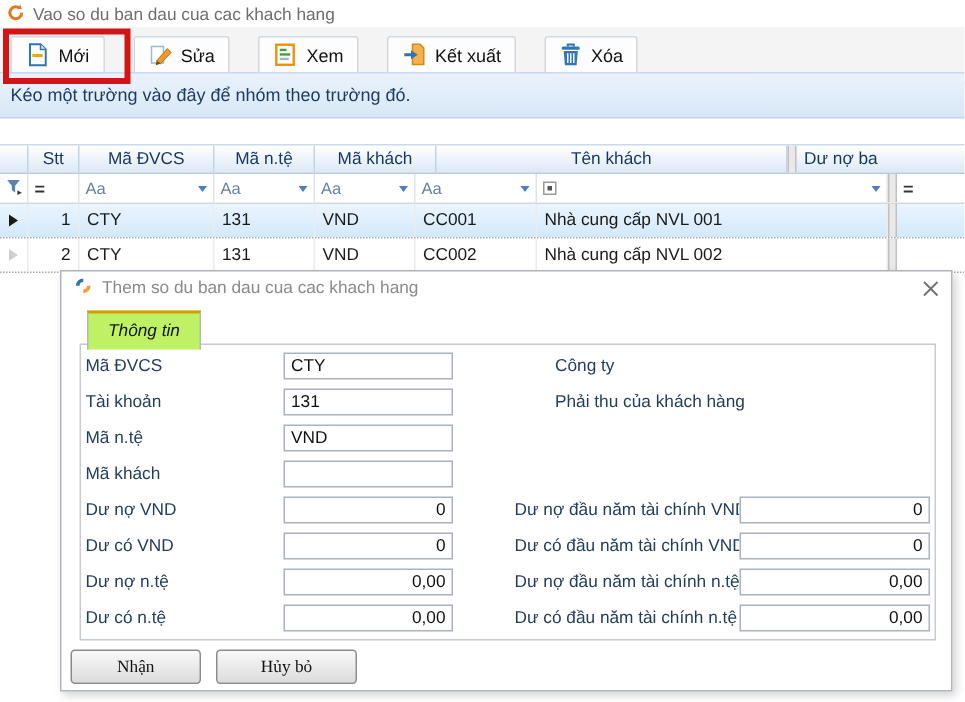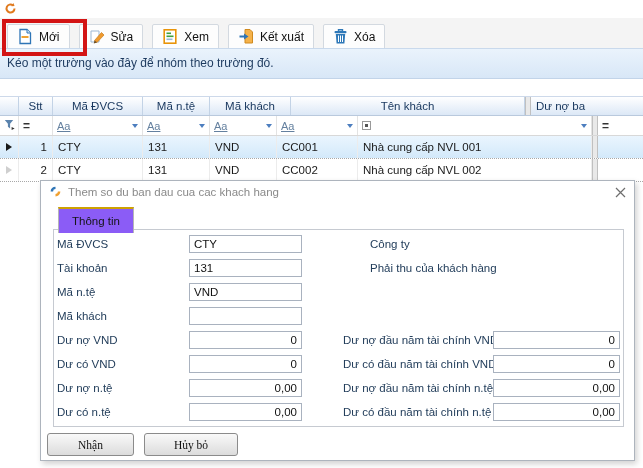--- a/index.html
+++ b/index.html
@@ -5,21 +5,21 @@
   * { margin:0; padding:0; box-sizing:border-box; }
   html,body { width:643px; height:468px; }
   body {
     position:relative; background:#fff; overflow:hidden;
     font-family:"Liberation Sans","DejaVu Sans",sans-serif;
     font-size:11.5px; color:#1a1a1a;
   }
   
   .app-title { position:absolute; top:1px; left:4px; height:17px; display:flex; align-items:center; gap:5px; color:#6e6e6e; font-size:11.5px; }
   
-  .toolbar { position:absolute; top:18px; left:0; width:643px; height:38px; background:#f4f4f4; border-bottom:1px solid #d6d6d6; display:flex; align-items:center; padding-left:7px; gap:9px; }
+  .toolbar { position:absolute; top:18px; left:0; width:643px; height:38px; background:#f4f4f4; border-bottom:1px solid #d6d6d6; display:flex; align-items:center; padding-left:7px; gap:19px; }
   .tbtn { display:flex; align-items:center; gap:6px; height:26px; padding:0 9px; background:#fdfdfd; border:1px solid #d3d9e0; border-radius:2px; font-size:12px; color:#111; }
   .tbtn svg { display:block; }
   .highlight-box { position:absolute; left:2px; top:19px; width:85px; height:37px; border:4px solid #d31414; z-index:5; pointer-events:none; }
   
   .group-bar { position:absolute; top:48px; left:0; width:643px; height:31px; background:linear-gradient(#eaf3fc,#d8e7f7); border-top:1px solid #c9d9ec; border-bottom:1px solid #c2d4e9; line-height:29px; padding-left:7px; color:#1d3a5f; font-size:12px; }
   
   .grid { position:absolute; top:96px; left:0; width:558px; }
   .grow { display:flex; width:643px; overflow:hidden; }
   .hrow { height:20px; background:linear-gradient(#ffffff,#dce8f6); border-top:1px solid #cdd9ea; border-bottom:1px solid #b9c9dd; color:#17365d; }
   .hcell { display:flex; align-items:center; justify-content:center; border-right:1px solid #c3d3e6; height:100%; overflow:hidden; white-space:nowrap; }
@@ -32,32 +32,32 @@
   .c-ind { width:19px; flex:none; justify-content:center; padding:0; }
   .c-stt { width:34px; flex:none; }
   .c-dvcs { width:90px; flex:none; }
   .c-tk { width:67px; flex:none; }
   .c-nte { width:67px; flex:none; }
   .c-mk { width:81px; flex:none; }
   .c-ten { width:234px; flex:none; }
   .c-hdl { width:6px; flex:none; border-left:1px solid #c0c0c0; border-right:1px solid #c0c0c0; background:#e9e9e9; padding:0; }
   .c-duno { flex:1; }
   .num { justify-content:flex-end; }
-  .aa { color:#64809f; text-decoration:underline; font-size:11px; }
+  .aa { color:#64809f; font-size:11px; }
   .eq { font-weight:bold; color:#333; font-size:12px; letter-spacing:-1px; }
   .caret { width:0; height:0; border-left:3.5px solid transparent; border-right:3.5px solid transparent; border-top:4px solid #4d7ebf; margin-left:auto; }
   .tri { width:0; height:0; border-top:4px solid transparent; border-bottom:4px solid transparent; border-left:6px solid #1a1a1a; }
   .tri.ghost { border-left-color:#cfcfcf; }
   .imgflt { width:9px; height:9px; border:1px solid #9a9a9a; display:flex; align-items:center; justify-content:center; }
   .imgflt i { width:3px; height:3px; background:#555; display:block; }
   
   .dialog { position:absolute; left:40px; top:180px; width:595px; height:281px; background:#fff; border:1px solid #adb4bd; box-shadow:2px 3px 6px rgba(0,0,0,.18); z-index:10; }
   .dlg-title { position:absolute; top:0; left:0; right:0; height:22px; display:flex; align-items:center; gap:6px; padding:0 8px; color:#8a8a8a; }
   .dlg-close { margin-left:auto; display:flex; align-items:center; }
-  .tab { position:absolute; left:17px; top:26px; height:23px; padding:12px 13px; display:flex; align-items:center; background:#8b5cf6; border:1px solid #b6b6b6; border-top:2px solid #cfa100; border-bottom:none; z-index:2; color:#151515; }
+  .tab { position:absolute; left:17px; top:26px; height:23px; padding:12px 13px; display:flex; align-items:center; background:#bef264; border:1px solid #b6b6b6; border-top:2px solid #cfa100; border-bottom:none; z-index:2; color:#151515;font-style:italic; }
   .groupbox { position:absolute; left:12px; top:48px; width:571px; height:198px; border:1px solid #c6cad1; background:#fff; }
   .f-label { position:absolute; left:16px; width:130px; height:18px; line-height:18px; color:#233e5b; overflow:hidden; white-space:nowrap; }
   .f-desc { position:absolute; left:302px; height:18px; line-height:18px; color:#233e5b; white-space:nowrap;margin-left:27px; }
   .f-input { position:absolute; left:148px; width:113px; height:18px; border:1px solid #a9b2bf; background:#fff; font-family:inherit; font-size:11.5px; padding:0 4px; color:#111; }
   .f-input.num, .f-input2.num { text-align:right; }
   .f-label2 { position:absolute; left:302px; width:150px; height:18px; line-height:18px; color:#233e5b; white-space:nowrap; overflow:hidden; }
   .f-input2 { position:absolute; left:452px; width:127px; height:18px; border:1px solid #a9b2bf; background:#fff; font-family:inherit; font-size:11.5px; padding:0 4px; color:#111; }
   .r1{top:54px} .r2{top:78px} .r3{top:102px} .r4{top:126px}
   .r5{top:150px} .r6{top:174px} .r7{top:198px} .r8{top:222px}
   .dlg-btn { position:absolute; top:252px; height:23px; background:linear-gradient(#f9f9f9,#dcdcdc); border:1px solid #8b8b8b; border-radius:3px; font-family:Liberation Serif, serif; font-size:11.5px; color:#111; }
@@ -67,20 +67,21 @@
 </head>
 <body>
 
 <div class="app-title">
   <span>
     <svg width="13" height="13" viewBox="0 0 13 13">
         <path d="M10.5 6.5 a4 4 0 1 1 -1.6-3.2" fill="none" stroke="#e07a1e" stroke-width="2"></path>
         <path d="M9.5 1 l1 3 -3 .2 z" fill="#e07a1e"></path>
       </svg>
   </span>
+  <span>Vao so du ban dau cua cac khach hang</span>
 </div>
 
 <div class="toolbar">
   <div class="tbtn">
     <span>
       <svg width="16" height="17" viewBox="0 0 16 17">
           <path d="M3 1.5 h7 l3.5 3.5 v10.5 h-10.5 z" fill="#fff" stroke="#2e75b6" stroke-width="1.3"></path>
           <path d="M10 1.5 v3.5 h3.5" fill="#d9e8f6" stroke="#2e75b6"></path>
           <rect x="4.5" y="8" width="7" height="2" fill="#f0a231"></rect>
         </svg>

